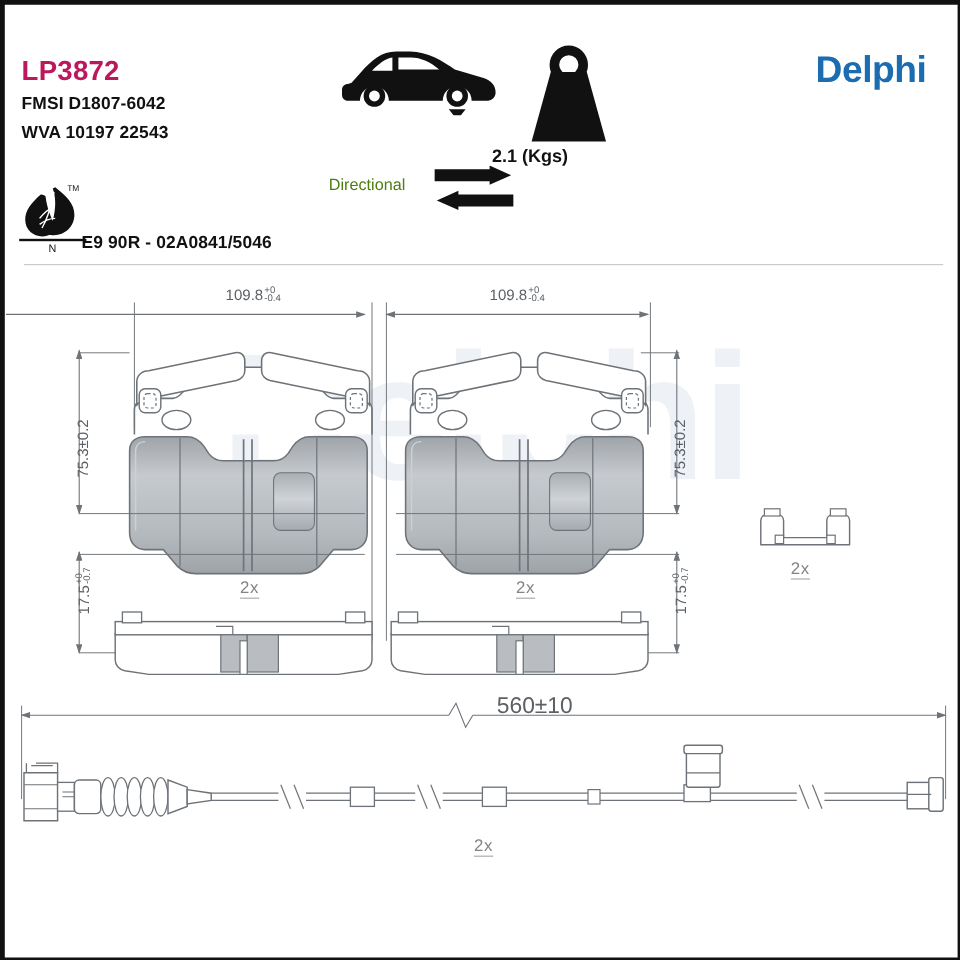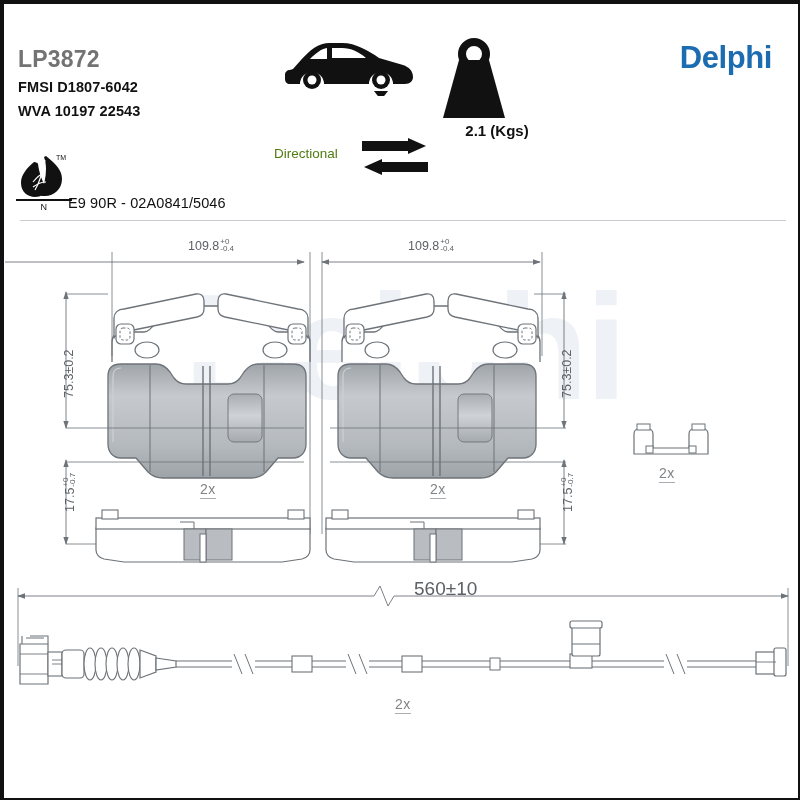--- a/index.html
+++ b/index.html
@@ -14,38 +14,38 @@
     border-left:4px solid #111;
     border-top:4px solid #111;
     border-right:2px solid #111;
     border-bottom:2px solid #111;
     background:#fff;
     overflow:hidden;
   }
 
   
   .hdr-codes{position:absolute;left:14px;top:44px;}
-  .code-main{font-size:23px;font-weight:bold;color:#737373;letter-spacing:.2px;line-height:1;}
+  .code-main{font-size:23px;font-weight:bold;color:#be185d;letter-spacing:.2px;line-height:1;}
   .code-sub{font-size:14.5px;font-weight:bold;color:#111;margin-top:9px;line-height:1;letter-spacing:.1px;}
 
   .brand{position:absolute;right:26px;top:38px;font-size:31px;font-weight:bold;color:#1b6cb0;letter-spacing:-.4px;line-height:1;}
 
   
   .cluster{position:absolute;left:262px;top:30px;width:300px;height:110px;}
   .car-ico{position:absolute;left:18px;top:0;}
   .dir-label{position:absolute;left:8px;top:112px;font-size:13.5px;color:#4d7c0f;font-weight:normal;}
   .dir-arrows{position:absolute;left:96px;top:104px;}
   .weight-ico{position:absolute;left:160px;top:2px;}
-  .weight-label{position:absolute;left:176px;top:88px;width:110px;text-align:center;font-size:15px;font-weight:bold;color:#111;}
+  .weight-label{position:absolute;left:144px;top:88px;width:110px;font-size:15px;font-weight:bold;color:#111;}
 
   
   .eco{position:absolute;left:12px;top:150px;width:56px;height:58px;}
   .eco-n{position:absolute;left:12px;top:195px;width:56px;text-align:center;font-size:9px;color:#111;border-top:2px solid #111;padding-top:1px;letter-spacing:.5px;}
   .eco-tm{position:absolute;left:52px;top:150px;font-size:7px;color:#111;}
-  .homol{position:absolute;left:64px;top:191px;font-size:14.5px;font-weight:normal;color:#111;letter-spacing:.1px;}
+  .homol{position:absolute;left:64px;top:191px;font-size:14.5px;font-weight:bold;color:#111;letter-spacing:.1px;}
 
   .divider{position:absolute;left:16px;top:216px;width:766px;height:1px;background:#c9cdd2;}
 
   
   #draw{position:absolute;left:0;top:0;width:800px;height:800px;pointer-events:none;}
 
   
   .wm{position:absolute;top:268px;left:0;width:800px;text-align:center;
       font-size:150px;font-weight:bold;color:#eef1f5;letter-spacing:-3px;line-height:1;
       user-select:none;}

